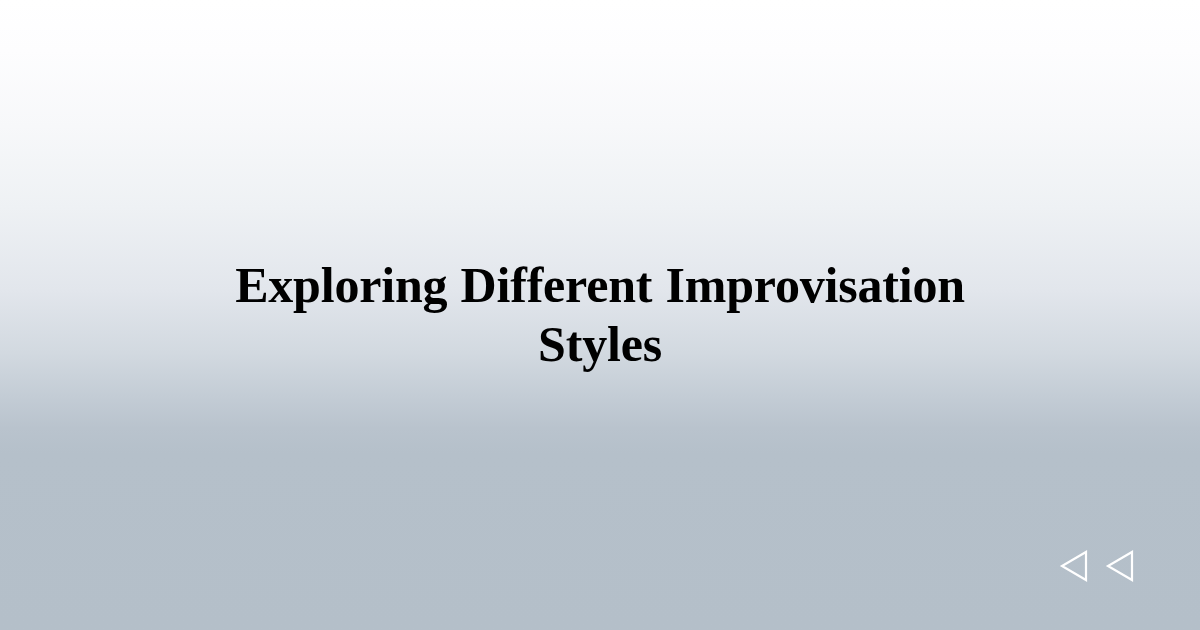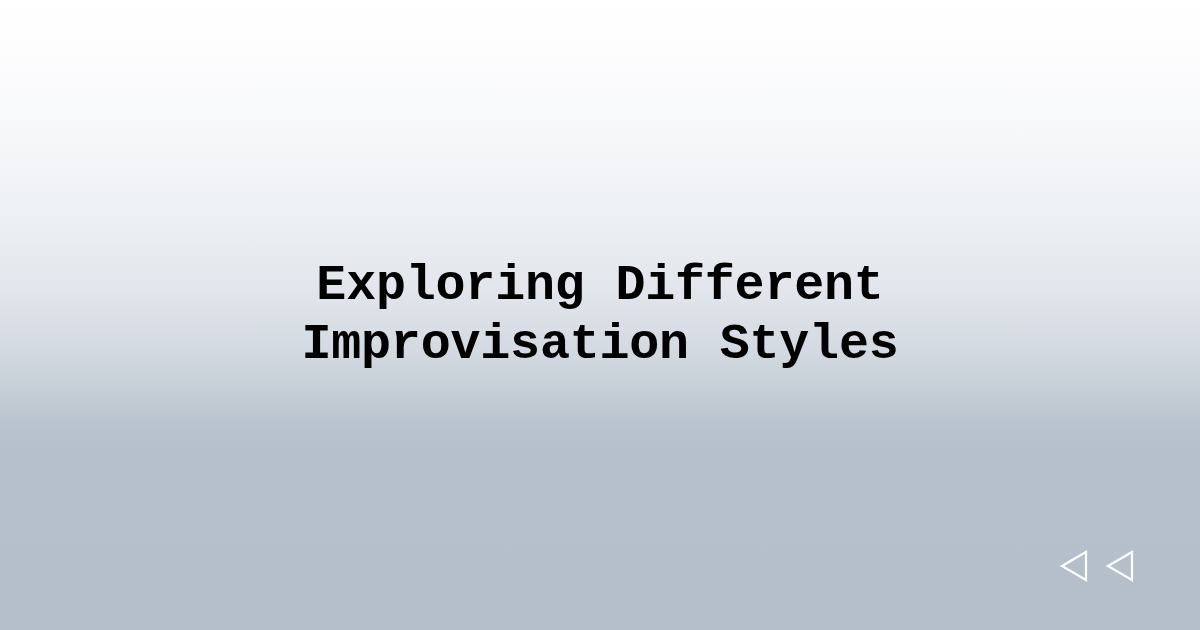--- a/index.html
+++ b/index.html
@@ -47,21 +47,21 @@
     justify-content: center;
     padding: 0 100px;
     box-sizing: border-box;
     pointer-events: none;
   }
 
   .slide-title {
     margin: 0;
     width: 830px;
     text-align: center;
-    font-family: Liberation Mono, monospace;
+    font-family: Liberation Serif, serif;
     font-size: 50px;
     line-height: 1.18;
     font-weight: 700;
     color: #000000;
     letter-spacing: -0.2px;
     word-spacing: 1px;
   }
 
   
   .nav-arrows {

